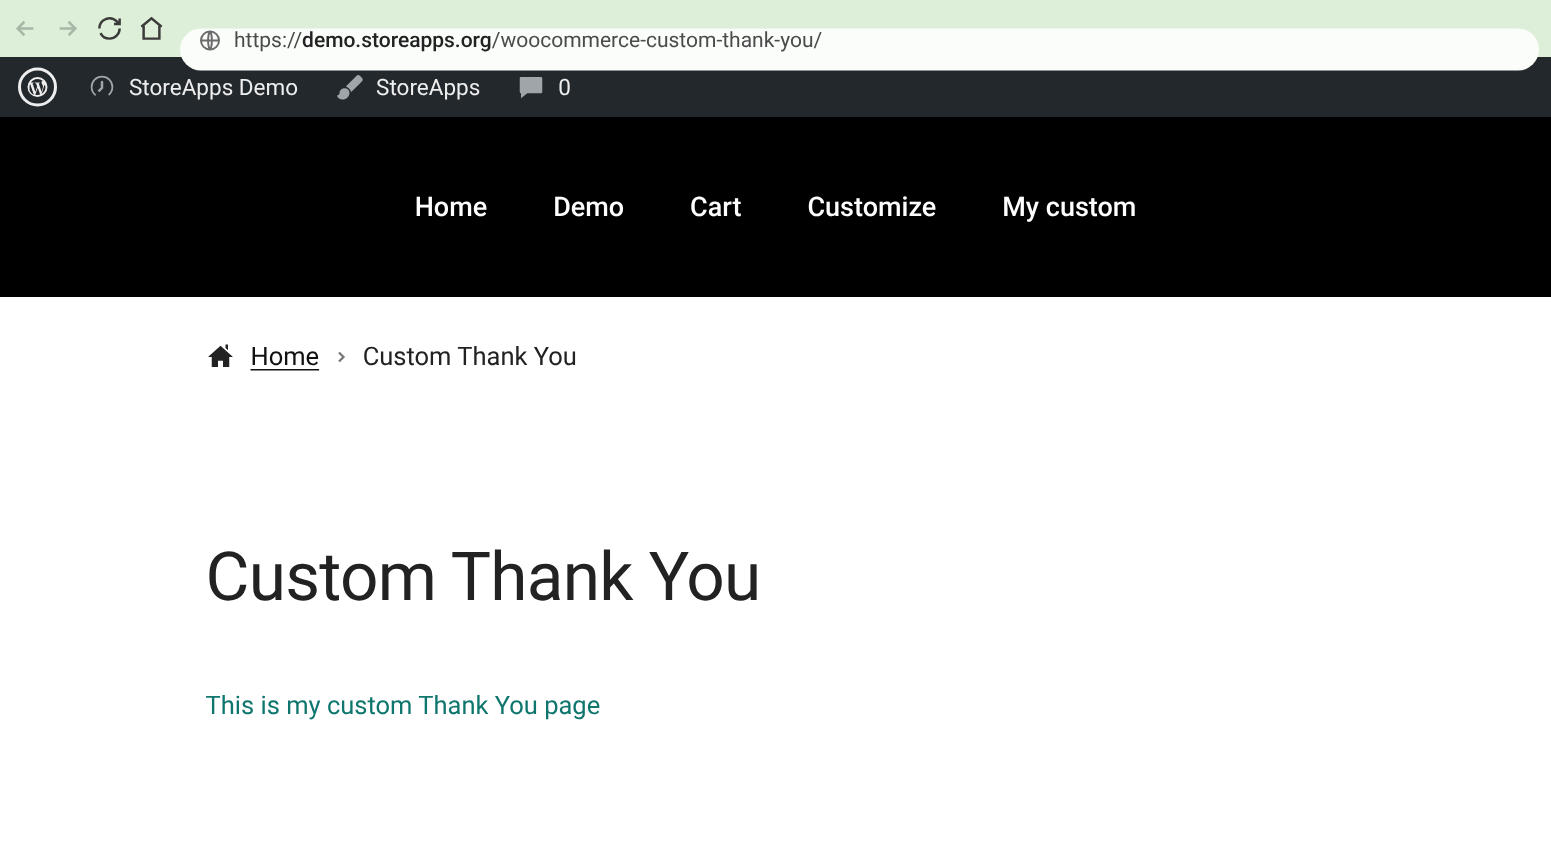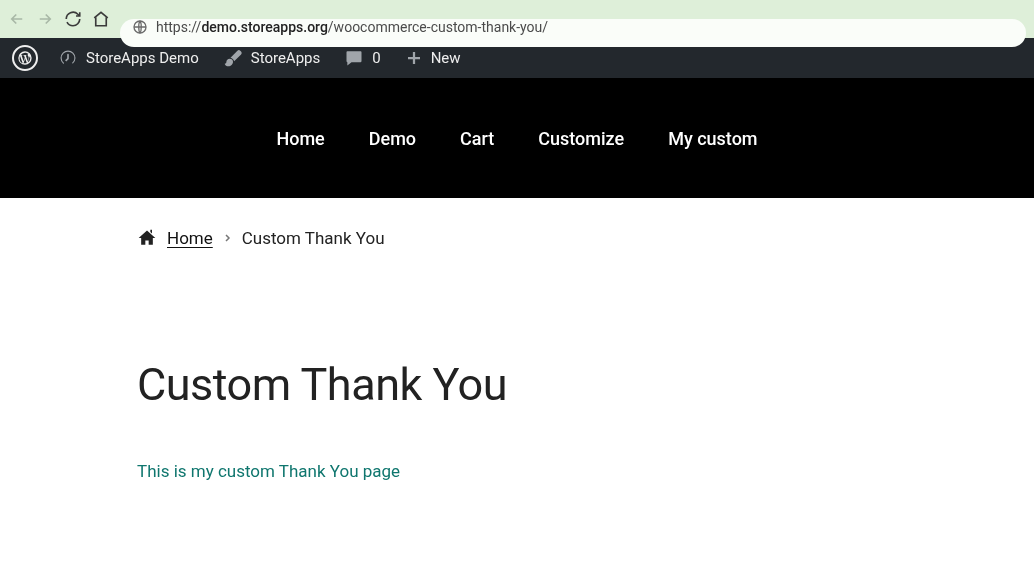--- a/index.html
+++ b/index.html
@@ -100,28 +100,20 @@
     <span>StoreApps</span>
   </div>
   <div class="wp-item">
     <span class="icon">
       <svg width="20" height="20" viewBox="0 0 24 24" fill="currentColor">
           <path d="M4 4h16a1 1 0 0 1 1 1v11a1 1 0 0 1-1 1H9l-5 4v-4H4a1 1 0 0 1-1-1V5a1 1 0 0 1 1-1z"></path>
         </svg>
     </span>
     <span class="wp-count">0</span>
   </div>
-  <div class="wp-item">
-    <span class="icon">
-      <svg width="18" height="18" viewBox="0 0 24 24" fill="none" stroke="currentColor" stroke-width="3">
-          <path d="M12 4v16M4 12h16"></path>
-        </svg>
-    </span>
-    <span>New</span>
-  </div>
 </div>
 
 <nav class="site-nav">
   <a href="#">Home</a>
   <a href="#">Demo</a>
   <a href="#">Cart</a>
   <a href="#">Customize</a>
   <a href="#">My custom</a>
 </nav>
 

